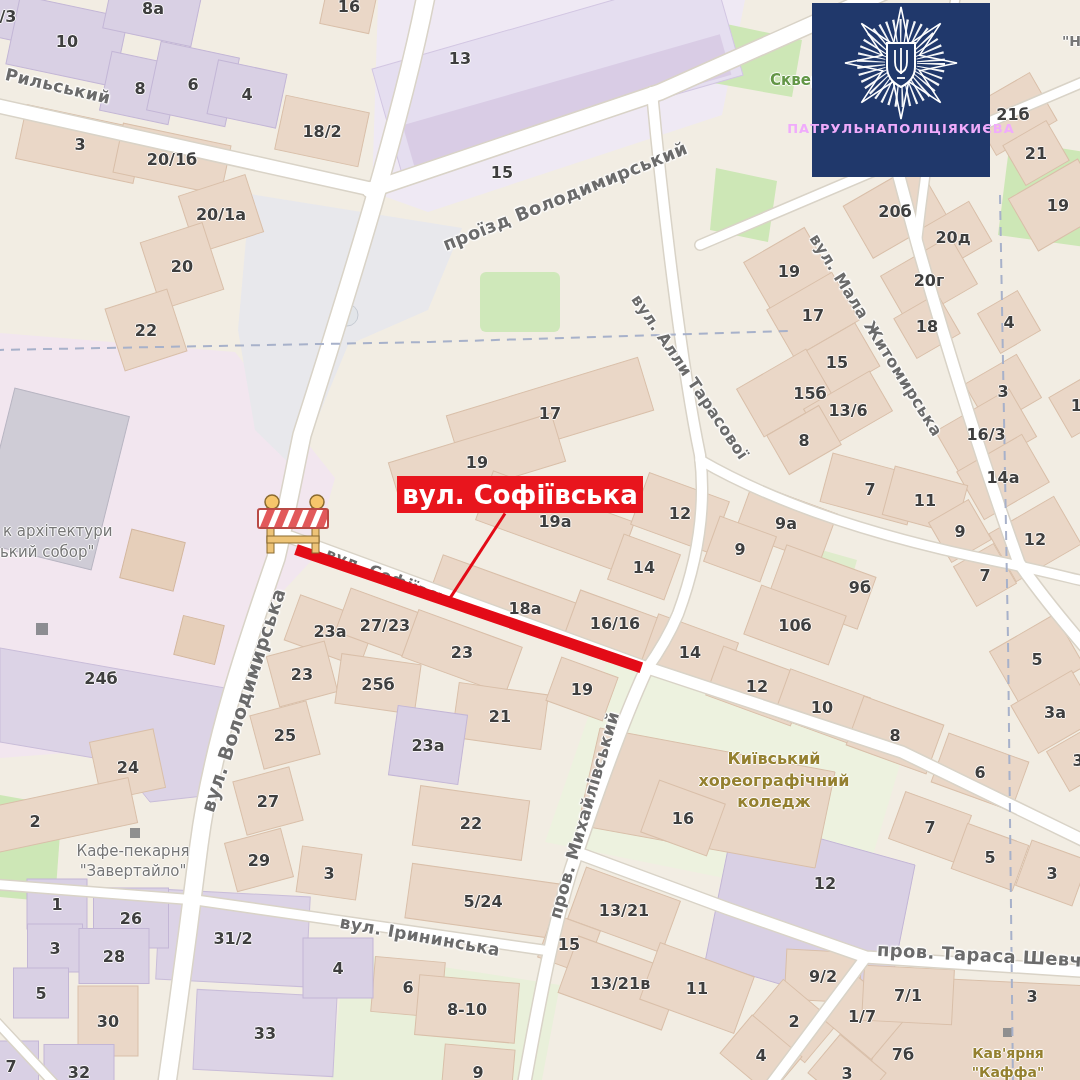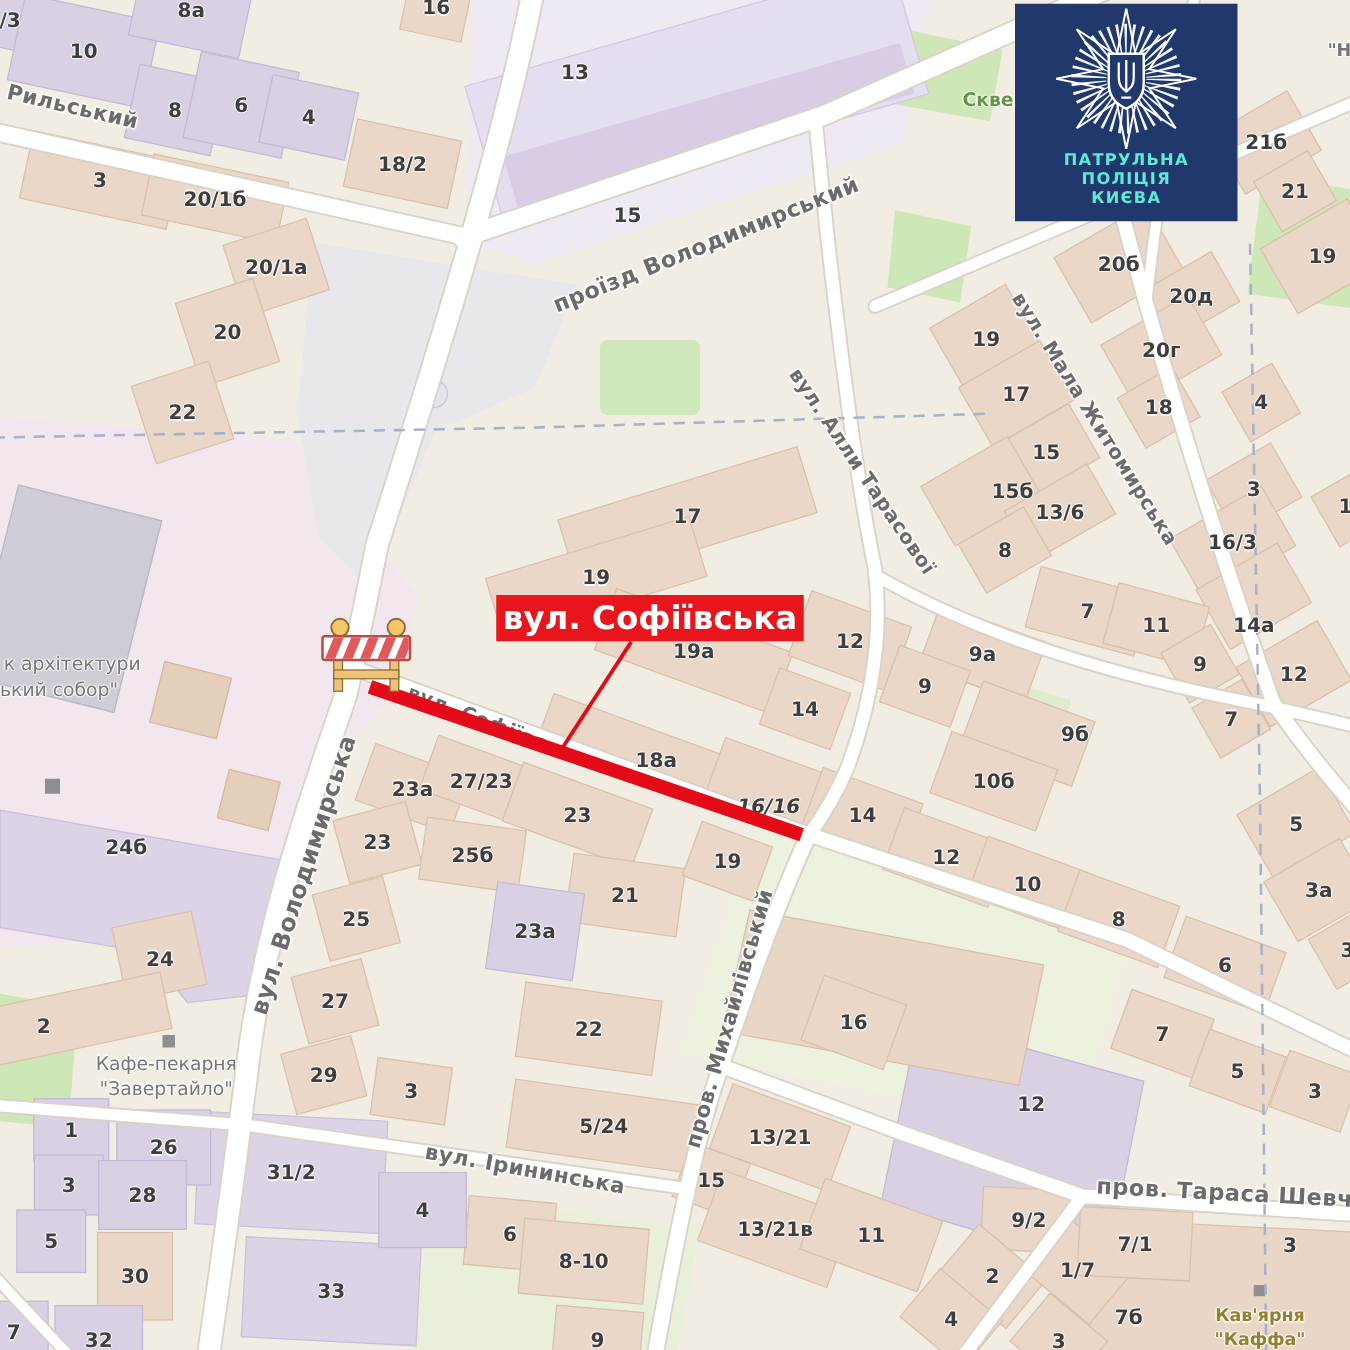--- a/index.html
+++ b/index.html
@@ -14,22 +14,22 @@
     text-shadow:1px 0 1px #fff,-1px 0 1px #fff,0 1px 1px #fff,0 -1px 1px #fff,1px 1px 2px #fff,-1px -1px 2px #fff;}
   .poi{position:absolute;white-space:nowrap;line-height:1.35;
     text-shadow:1px 0 1px #fff,-1px 0 1px #fff,0 1px 1px #fff,0 -1px 1px #fff;}
   .poi span{display:block;}
   #closure-banner{position:absolute;left:397px;top:476px;width:246px;height:37px;
     display:flex;align-items:center;justify-content:center;
     font:700 26px "DejaVu Sans",sans-serif;color:#fff;}
   .redline{position:absolute;transform-origin:0 50%;}
   #badge{position:absolute;left:812px;top:3px;width:178px;height:174px;
     display:flex;flex-direction:column;align-items:center;}
-  #badge-text{display:flex;flex-direction:column;align-items:center;line-height:16.5px;
-    font:700 13px "DejaVu Sans",sans-serif;color:#5eead4;letter-spacing:1px;margin-top:-4px;}
+  #badge-text{display:flex;flex-direction:row;align-items:center;line-height:16.5px;
+    font:700 13px "DejaVu Sans",sans-serif;color:#f0abfc;letter-spacing:1px;margin-top:-4px;}
 </style>
 </head>
 <body>
 
 <div id="map-canvas">
 
   <svg id="base-svg" width="1080" height="1080" viewBox="0 0 1080 1080">
 
     <g>
       <polygon points="0,333 235,352 335,478 312,560 258,618 212,742 0,758" fill="#f2e6ef"></polygon>
@@ -230,27 +230,27 @@
       <div class="hn" style="left: 789px; top: 271px;">19</div>
       <div class="hn" style="left: 813px; top: 315px;">17</div>
       <div class="hn" style="left: 927px; top: 326px;">18</div>
       <div class="hn" style="left: 1009px; top: 322px;">4</div>
       <div class="hn" style="left: 837px; top: 362px;">15</div>
       <div class="hn" style="left: 810px; top: 393px;">15б</div>
       <div class="hn" style="left: 848px; top: 410px;">13/6</div>
       <div class="hn" style="left: 804px; top: 440px;">8</div>
       <div class="hn" style="left: 1003px; top: 391px;">3</div>
       <div class="hn" style="left: 986px; top: 434px;">16/3</div>
-      <div class="hn" style="left: 1003px; top: 500px;">14а</div>
+      <div class="hn" style="left: 1003px; top: 477px;">14а</div>
       <div class="hn" style="left: 1082px; top: 405px;">13</div>
       <div class="hn" style="left: 550px; top: 413px;">17</div>
       <div class="hn" style="left: 477px; top: 462px;">19</div>
       <div class="hn" style="left: 555px; top: 521px;">19а</div>
       <div class="hn" style="left: 525px; top: 608px;">18а</div>
-      <div class="hn" style="left: 615px; top: 645px; font-style: italic;">16/16</div>
+      <div class="hn" style="left: 615px; top: 623px;">16/16</div>
       <div class="hn" style="left: 644px; top: 567px;">14</div>
       <div class="hn" style="left: 680px; top: 513px;">12</div>
       <div class="hn" style="left: 786px; top: 523px;">9а</div>
       <div class="hn" style="left: 740px; top: 549px;">9</div>
       <div class="hn" style="left: 870px; top: 489px;">7</div>
       <div class="hn" style="left: 925px; top: 500px;">11</div>
       <div class="hn" style="left: 960px; top: 531px;">9</div>
       <div class="hn" style="left: 1035px; top: 539px;">12</div>
       <div class="hn" style="left: 985px; top: 575px;">7</div>
       <div class="hn" style="left: 822px; top: 587px; margin-left: 38px;">9б</div>
@@ -317,20 +317,25 @@
       <div class="sl" style="left: 690px; top: 377px; font-size: 16px; transform: translate(-50%, -50%) rotate(56deg);">вул. Алли Тарасової</div>
       <div class="sl" style="left: 876px; top: 335px; font-size: 16px; transform: translate(-50%, -50%) rotate(58deg);">вул. Мала Житомирська</div>
       <div class="sl" style="left: 584px; top: 815px; font-size: 17px; transform: translate(-50%, -50%) rotate(-74deg);">пров. Михайлівський</div>
       <div class="sl" style="left: 420px; top: 936px; font-size: 17px; transform: translate(-50%, -50%) rotate(10deg);">вул. Ірининська</div>
       <div class="sl" style="left: 1005px; top: 956px; font-size: 18px; transform: translate(-50%, -50%) rotate(3deg);">пров. Тараса Шевченка</div>
       <div class="sl" style="left: 397px; top: 580px; font-size: 16px; transform: translate(-50%, -50%) rotate(21deg);">вул. Софіївська</div>
       <div class="poi" style="color: rgb(118, 118, 118); font-size: 15px; left: 133px; top: 861px; transform: translate(-50%, -50%); text-align: center;">
         <span>Кафе-пекарня</span>
         <span>"Завертайло"</span>
       </div>
+      <div class="poi" style="color: rgb(148, 128, 47); font-size: 16px; font-weight: 700; left: 774px; top: 780px; transform: translate(-50%, -50%); text-align: center;">
+        <span>Київський</span>
+        <span>хореографічний</span>
+        <span>коледж</span>
+      </div>
       <div class="poi" style="color: rgb(148, 128, 47); font-size: 14px; font-weight: 700; left: 1008px; top: 1063px; transform: translate(-50%, -50%); text-align: center;">
         <span>Кав'ярня</span>
         <span>"Каффа"</span>
       </div>
       <div class="poi" style="color: rgb(99, 150, 70); font-size: 15px; font-weight: 700; left: 770px; top: 80px; transform: translate(0px, -50%); text-align: left;">
         <span>Сквер</span>
       </div>
       <div class="poi" style="color: rgb(118, 118, 118); font-size: 15px; left: 3px; top: 531px; transform: translate(0px, -50%); text-align: left;">
         <span>к архітектури</span>
       </div>

